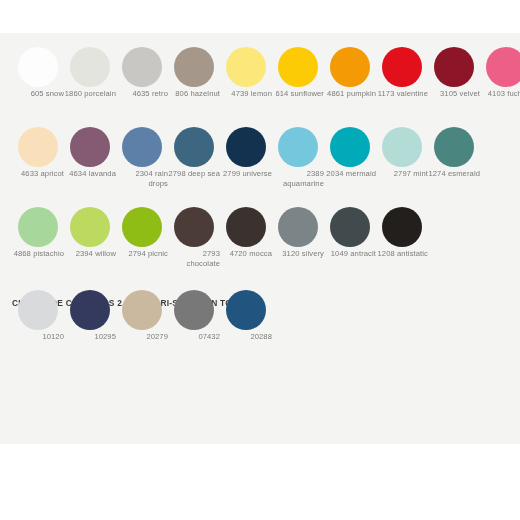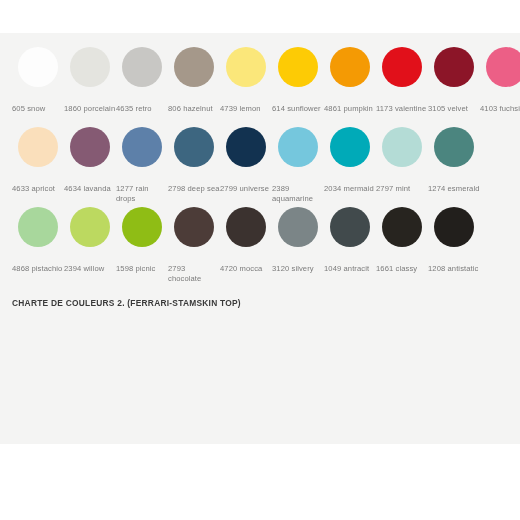--- a/index.html
+++ b/index.html
@@ -60,23 +60,23 @@
   .swatch-row.indent { padding-left: 12px; }
 
   .dot {
     width: 40px;
     height: 40px;
     border-radius: 50%;
     flex: 0 0 40px;
   }
 
   .dot-label {
-    margin-top: 17px;
+    margin-top: 2px;
     width: 52px;
-    text-align: left;
+    text-align: right;
     font-size: 7.6px;
     line-height: 10.2px;
     color: #7b7b7b;
     letter-spacing: 0.1px;
     word-wrap: break-word;
   }
 
   .section-title {
     position: absolute;
     left: 12px;
@@ -146,21 +146,21 @@
         <div class="swatch-cell">
           <div class="dot" style="background:#fadfbb"></div>
           <div class="dot-label">4633 apricot</div>
         </div>
         <div class="swatch-cell">
           <div class="dot" style="background:#855a73"></div>
           <div class="dot-label">4634 lavanda</div>
         </div>
         <div class="swatch-cell">
           <div class="dot" style="background:#5d80a9"></div>
-          <div class="dot-label">1277 rain drops</div>
+          <div class="dot-label">2304 rain drops</div>
         </div>
         <div class="swatch-cell">
           <div class="dot" style="background:#3d6680"></div>
           <div class="dot-label">2798 deep sea</div>
         </div>
         <div class="swatch-cell">
           <div class="dot" style="background:#123250"></div>
           <div class="dot-label">2799 universe</div>
         </div>
         <div class="swatch-cell">
@@ -185,47 +185,69 @@
         <div class="swatch-cell">
           <div class="dot" style="background:#a8d79c"></div>
           <div class="dot-label">4868 pistachio</div>
         </div>
         <div class="swatch-cell">
           <div class="dot" style="background:#bcd960"></div>
           <div class="dot-label">2394 willow</div>
         </div>
         <div class="swatch-cell">
           <div class="dot" style="background:#8fbd15"></div>
-          <div class="dot-label">1598 picnic</div>
+          <div class="dot-label">2794 picnic</div>
         </div>
         <div class="swatch-cell">
           <div class="dot" style="background:#4c3c38"></div>
           <div class="dot-label">2793 chocolate</div>
         </div>
         <div class="swatch-cell">
           <div class="dot" style="background:#3b322f"></div>
           <div class="dot-label">4720 mocca</div>
         </div>
         <div class="swatch-cell">
           <div class="dot" style="background:#7b8587"></div>
           <div class="dot-label">3120 silvery</div>
         </div>
         <div class="swatch-cell">
           <div class="dot" style="background:#414a4c"></div>
           <div class="dot-label">1049 antracit</div>
         </div>
         <div class="swatch-cell">
-          <div class="dot" style="background:#27241f"></div>
-          <div class="dot-label">1661 classy</div>
-        </div>
-        <div class="swatch-cell">
           <div class="dot" style="background:#221f1c"></div>
           <div class="dot-label">1208 antistatic</div>
         </div>
       </div>
 
     </div>
   </div>
 
   <div class="section-title">CHARTE DE COULEURS 2. (FERRARI-STAMSKIN TOP)</div>
 
+  <div class="chart-block" id="chart-2">
+    <div class="swatch-rows">
+      <div class="swatch-row indent">
+        <div class="swatch-cell">
+          <div class="dot" style="background:#d9dadb"></div>
+          <div class="dot-label">10120</div>
+        </div>
+        <div class="swatch-cell">
+          <div class="dot" style="background:#343a5e"></div>
+          <div class="dot-label">10295</div>
+        </div>
+        <div class="swatch-cell">
+          <div class="dot" style="background:#cab89f"></div>
+          <div class="dot-label">20279</div>
+        </div>
+        <div class="swatch-cell">
+          <div class="dot" style="background:#797878"></div>
+          <div class="dot-label">07432</div>
+        </div>
+        <div class="swatch-cell">
+          <div class="dot" style="background:#21547f"></div>
+          <div class="dot-label">20288</div>
+        </div>
+      </div>
+    </div>
+  </div>
 
 </div>
 
 </body></html>

